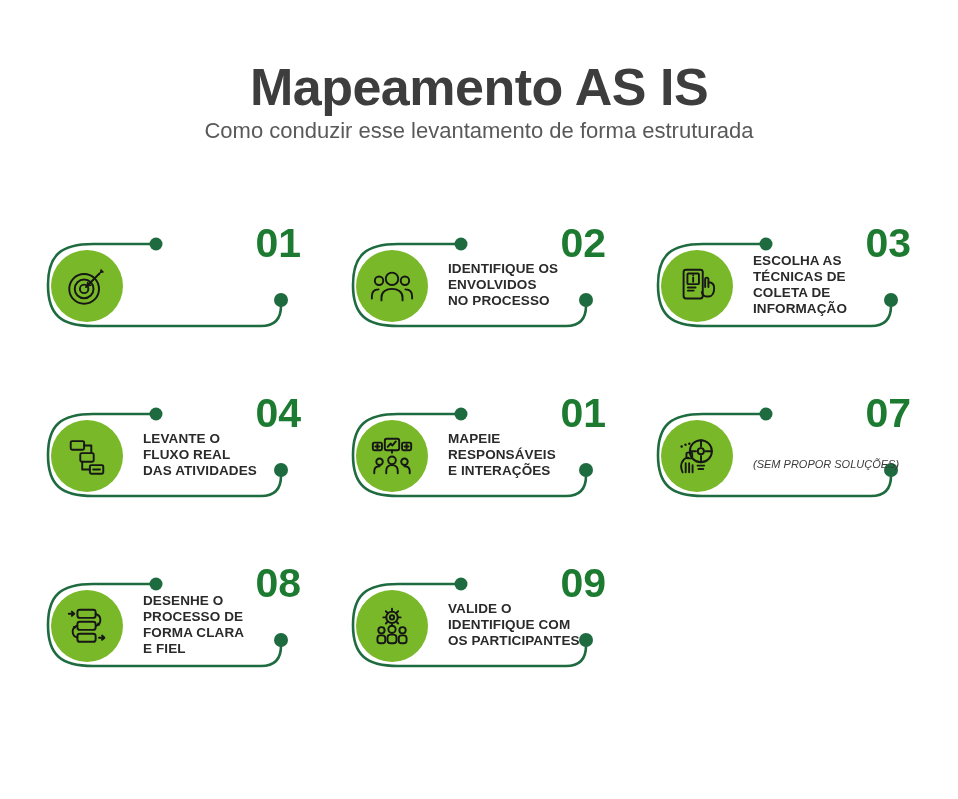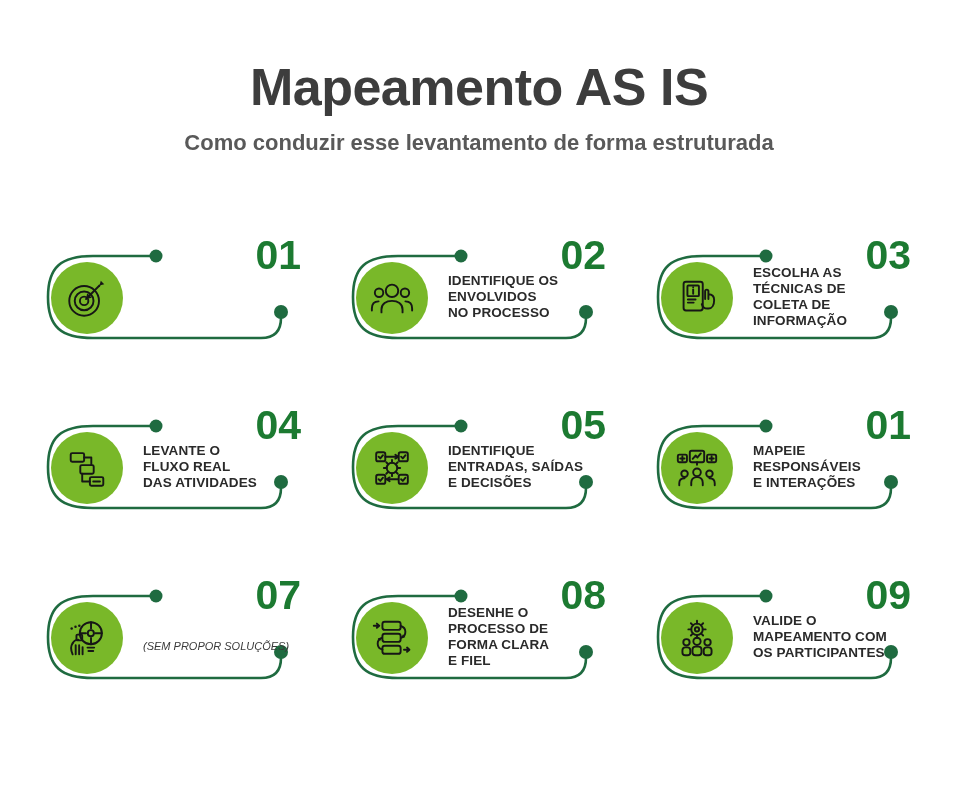--- a/index.html
+++ b/index.html
@@ -3,21 +3,21 @@
 <meta charset="utf-8">
 <style>
   * { margin:0; padding:0; box-sizing:border-box; }
   html,body { width:958px; height:799px; background:#ffffff; overflow:hidden;
               font-family:"Liberation Sans", sans-serif; }
   .page { position:relative; width:958px; height:799px; }
 
   .header { text-align:center; }
   .title { margin-top:58px; font-size:52px; line-height:1.15; font-weight:800;
            color:#3d3d3d; letter-spacing:-0.5px; }
-  .subtitle { margin-top:12px; font-size:22px; line-height:1.2; font-weight:700;
+  .subtitle { font-size:22px; line-height:1.2; font-weight:400;
               color:#595959; }
 
   .grid { width:880px; margin:83px auto 0 auto; display:grid;
           grid-template-columns:repeat(3, 270px); column-gap:35px; row-gap:55px; }
 
   .card { position:relative; width:270px; height:115px; }
   .loop { position:absolute; left:0; top:0; width:270px; height:115px; }
   .loop path { fill:none; stroke:#1f6b40; stroke-width:2.6; stroke-linecap:round; }
   .loop circle { fill:#1f6b40; }
 
@@ -241,39 +241,20 @@
       </div>
       <div class="num">04</div>
       <div class="textwrap">
         <div class="step-text">LEVANTE O
 FLUXO REAL
 DAS ATIVIDADES</div>
 
       </div>
     </div>
 
-    <div class="card">
-      <svg class="loop" viewBox="0 0 270 115">
-        <path d="M117 17 H54 C22 17 9 28 9 58 C9 88 22 99 54 99 H222 C237 99 242 91 242 79"></path>
-        <circle cx="117" cy="17" r="6.5"></circle>
-        <circle cx="242" cy="73" r="7"></circle>
-      </svg>
-      <div class="icon-circle">
-        <svg>
-            <use href="#ic-gearflow"></use>
-          </svg>
-      </div>
-      <div class="num">05</div>
-      <div class="textwrap">
-        <div class="step-text">IDENTIFIQUE
-ENTRADAS, SAÍDAS
-E DECISÕES</div>
-
-      </div>
-    </div>
 
     <div class="card">
       <svg class="loop" viewBox="0 0 270 115">
         <path d="M117 17 H54 C22 17 9 28 9 58 C9 88 22 99 54 99 H222 C237 99 242 91 242 79"></path>
         <circle cx="117" cy="17" r="6.5"></circle>
         <circle cx="242" cy="73" r="7"></circle>
       </svg>
       <div class="icon-circle">
         <svg>
             <use href="#ic-chat"></use>
@@ -333,20 +314,20 @@
         <circle cx="242" cy="73" r="7"></circle>
       </svg>
       <div class="icon-circle">
         <svg>
             <use href="#ic-gearppl"></use>
           </svg>
       </div>
       <div class="num">09</div>
       <div class="textwrap">
         <div class="step-text">VALIDE O
-MAPEAMENTO COM
+IDENTIFIQUE COM
 OS PARTICIPANTES</div>
 
       </div>
     </div>
 
   </div>
 </div>
 
 </body></html>

